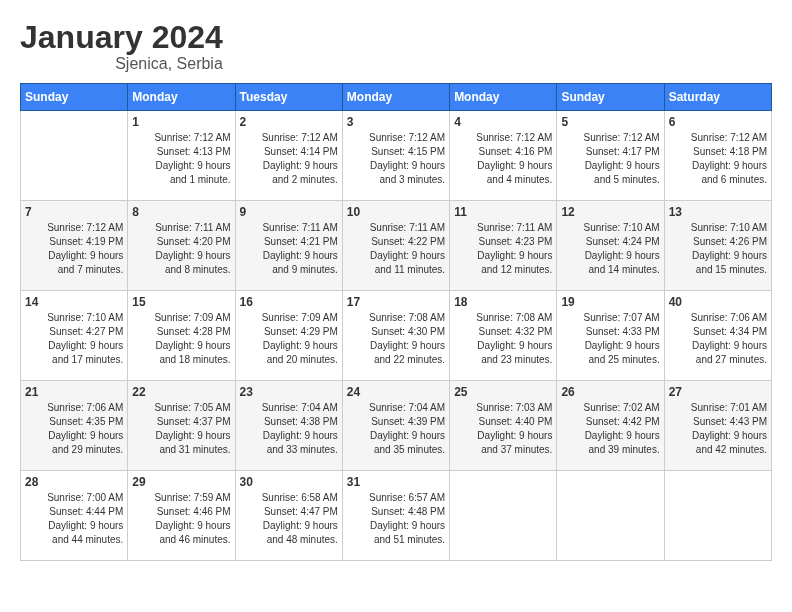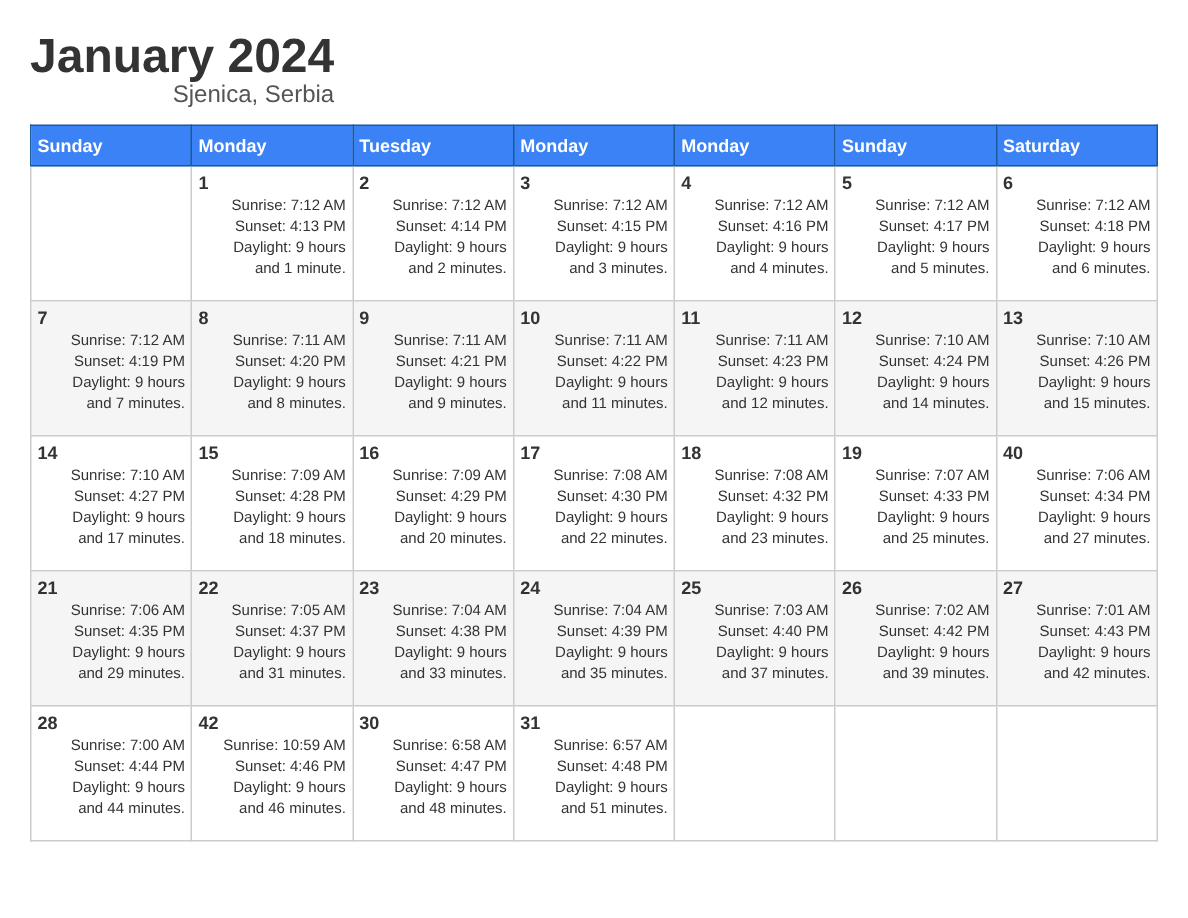--- a/index.html
+++ b/index.html
@@ -314,22 +314,22 @@
       </tr>
       <tr>
         <td>
           <span class="day-num">28</span>
           <div class="cell-text" style="white-space: pre-line;">Sunrise: 7:00 AM
 Sunset: 4:44 PM
 Daylight: 9 hours
 and 44 minutes.</div>
         </td>
         <td>
-          <span class="day-num">42</span>
-          <div class="cell-text" style="white-space: pre-line;">Sunrise: 10:59 AM
+          <span class="day-num">29</span>
+          <div class="cell-text" style="white-space: pre-line;">Sunrise: 7:59 AM
 Sunset: 4:46 PM
 Daylight: 9 hours
 and 46 minutes.</div>
         </td>
         <td>
           <span class="day-num">30</span>
           <div class="cell-text" style="white-space: pre-line;">Sunrise: 6:58 AM
 Sunset: 4:47 PM
 Daylight: 9 hours
 and 48 minutes.</div>

